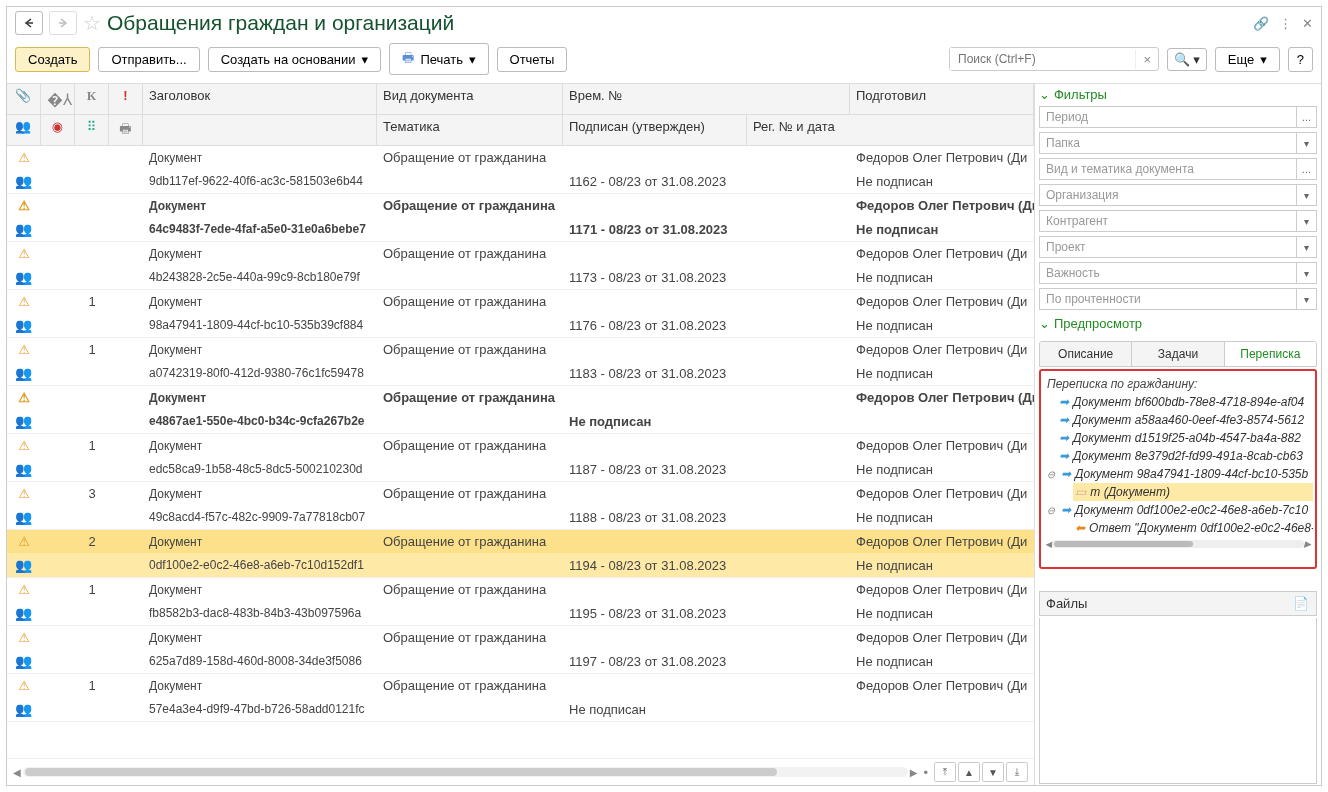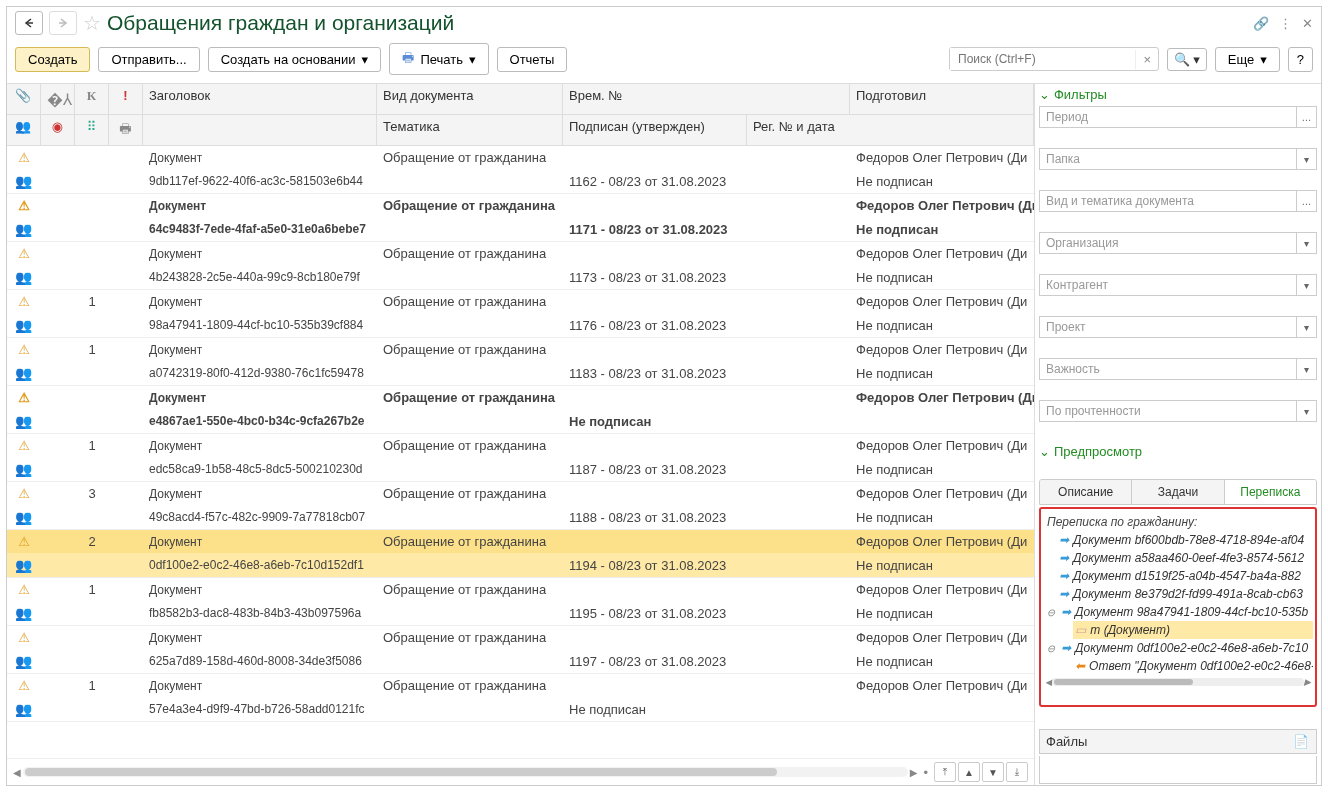--- a/index.html
+++ b/index.html
@@ -74,25 +74,25 @@
   .td.col-title { font-size: 12px; }
 
   
   .bottom-bar { display: flex; align-items: center; padding: 3px 6px; gap: 2px; border-top: 1px solid #eee; }
   .hscroll { flex: 1; height: 10px; background: #f2f2f2; border-radius: 5px; position: relative; }
   .hscroll-thumb { position: absolute; left: 2px; width: 85%; height: 8px; top: 1px; background: #ccc; border-radius: 4px; }
   .nav-tiny { width: 22px; height: 20px; border: 1px solid #ccc; border-radius: 2px; display: flex; align-items: center; justify-content: center; font-size: 10px; color: #555; cursor: pointer; }
 
   
   .section-hdr { color: #228b22; font-size: 13px; display: flex; align-items: center; gap: 4px; padding: 2px 0; }
-  .filter-row { display: flex; margin-bottom: 18px; }
+  .filter-row { display: flex; margin-bottom: 2px; }
   .filter-input { flex: 1; border: 1px solid #ccc; padding: 3px 6px; font-size: 12px; color: #999; background: #fff; }
   .filter-btn { width: 20px; border: 1px solid #ccc; border-left: none; display: flex; align-items: center; justify-content: center; font-size: 10px; color: #666; cursor: pointer; }
 
-  .tabs { display: flex; border: 1px solid #ccc; border-radius: 3px 3px 0 0; overflow: hidden; margin-top: 16px; }
+  .tabs { display: flex; border: 1px solid #ccc; border-radius: 3px 3px 0 0; overflow: hidden; margin-top: 6px; }
   .tab { flex: 1; text-align: center; padding: 5px 4px; font-size: 12px; border-right: 1px solid #ccc; cursor: pointer; background: #f4f4f4; }
   .tab:last-child { border-right: none; }
   .tab.active { background: #fff; color: #228b22; }
 
   .preview-box { border: 2px solid #d33; border-radius: 3px; padding: 4px 2px 16px; font-size: 12px; flex-shrink: 0; font-style: italic; }
   .pv-title { color: #444; padding: 2px 4px; }
   .tree-row { display: flex; align-items: center; gap: 4px; padding: 2px 2px; white-space: nowrap; overflow: hidden; }
   .tree-row.sel { background: #ffe9a6; }
   .arrow-ico { color: #3a9bd6; font-size: 12px; }
   .arrow-ico.orange { color: #e88a1a; }

